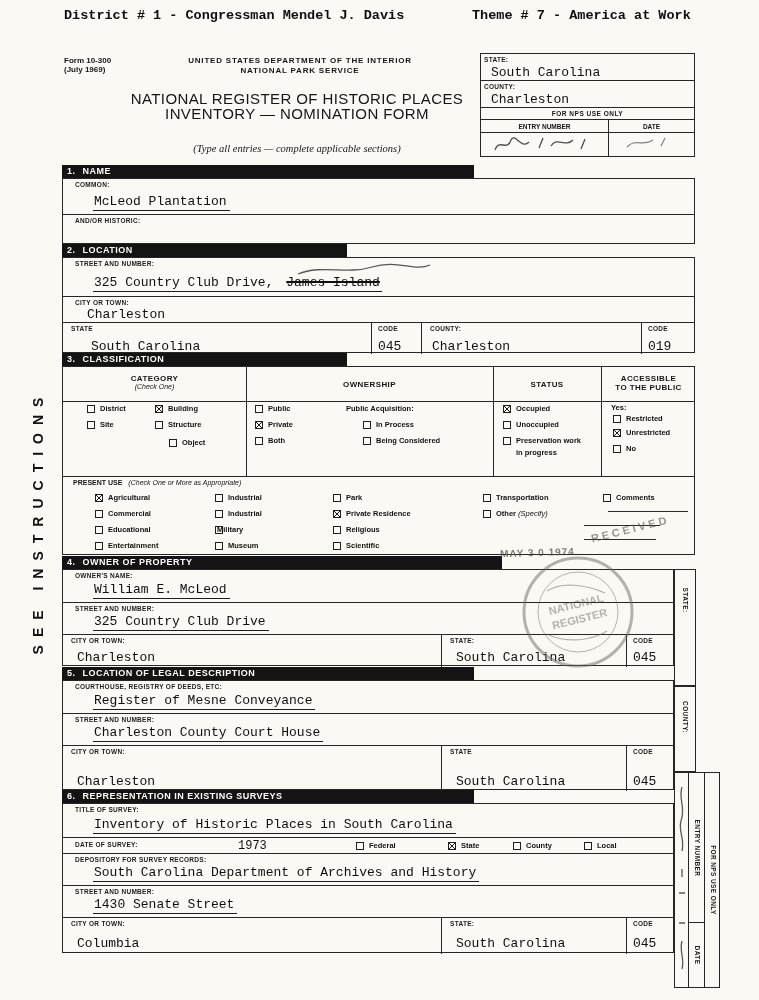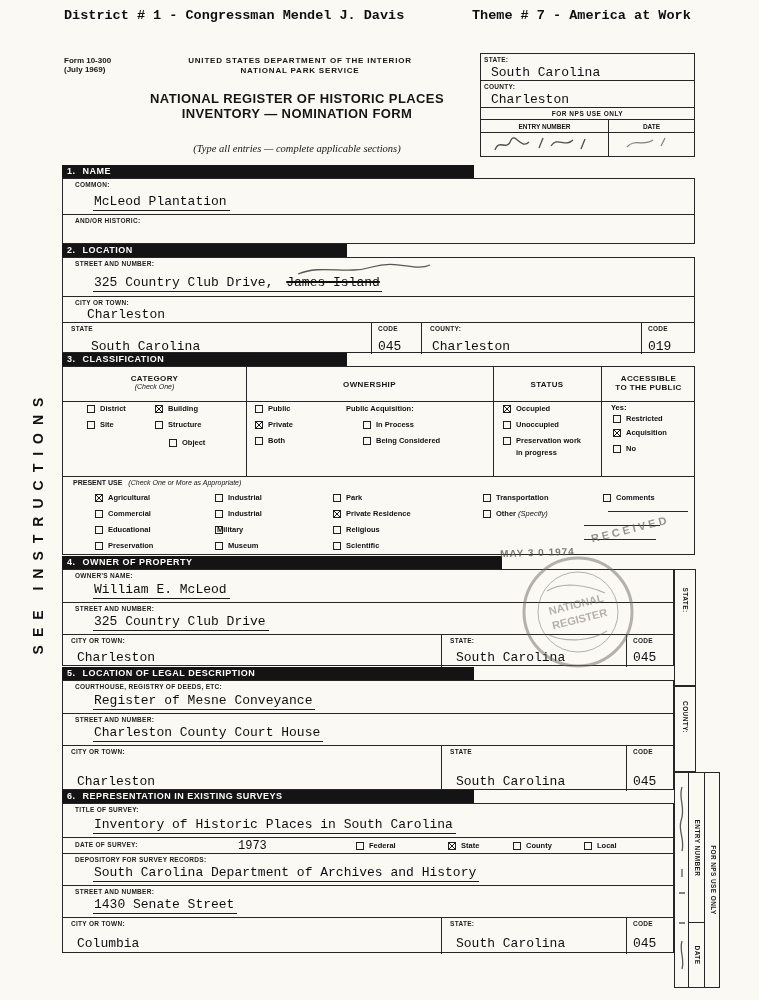--- a/index.html
+++ b/index.html
@@ -42,21 +42,21 @@
   <div class="abs tw" style="left:472px;top:8px;font-weight:bold;font-size:13.5px">Theme # 7 - America at Work</div>
 
   <div class="abs" style="left:64px;top:56px;font-size:8px;font-weight:bold;line-height:9px">
     <div>Form 10-300</div>
     <div>(July 1969)</div>
   </div>
   <div class="abs ctr" style="left:150px;top:56px;width:300px;font-size:8px;letter-spacing:.8px;line-height:10px;font-weight:600">
     <div>UNITED STATES DEPARTMENT OF THE INTERIOR</div>
     <div>NATIONAL PARK SERVICE</div>
   </div>
-  <div class="abs ctr" style="left:112px;top:91px;width:370px;font-size:13px;font-weight:bold;letter-spacing:.4px;line-height:15px">
+  <div class="abs ctr" style="left:112px;top:91px;width:370px;font-size:15px;font-weight:normal;letter-spacing:.4px;line-height:15px">
     <div>NATIONAL REGISTER OF HISTORIC PLACES</div>
     <div>INVENTORY — NOMINATION FORM</div>
   </div>
   <div class="abs ctr it" style="left:112px;top:143px;width:370px;font-size:10.5px;font-family:'Liberation Serif',serif">(Type all entries — complete applicable sections)</div>
 
   <div class="sbox" style="left:480px;top:53px;width:215px;height:104px">
     <div class="row bb" style="top:0;height:27px">
       <span class="lbl abs" style="top:2px;left:3px">STATE:</span>
       <span class="tw abs" style="bottom:0;left:10px">South Carolina</span>
     </div>
@@ -182,37 +182,37 @@
     <span class="cb" style="left:440px;top:54px"></span>
     <span class="cl" style="left:453px;top:53px">Unoccupied</span>
     <span class="cb" style="left:440px;top:70px"></span>
     <span class="cl" style="left:453px;top:69px">Preservation work</span>
     <span class="cl" style="left:453px;top:81px">in progress</span>
 
     <span class="cl" style="left:548px;top:36px">Yes:</span>
     <span class="cb" style="left:550px;top:48px"></span>
     <span class="cl" style="left:563px;top:47px">Restricted</span>
     <span class="cb checked" style="left:550px;top:62px"></span>
-    <span class="cl" style="left:563px;top:61px">Acquisition</span>
+    <span class="cl" style="left:563px;top:61px">Unrestricted</span>
     <span class="cb" style="left:550px;top:78px"></span>
     <span class="cl" style="left:563px;top:77px">No</span>
 
     <span class="abs" style="left:10px;top:112px;font-size:7px;font-weight:bold">
       <span>PRESENT USE</span>
       <span class="it" style="margin-left:4px">(Check One or More as Appropriate)</span>
     </span>
 
     <span class="cb checked" style="left:32px;top:127px"></span>
     <span class="cl" style="left:45px;top:126px">Agricultural</span>
     <span class="cb" style="left:32px;top:143px"></span>
     <span class="cl" style="left:45px;top:142px">Commercial</span>
     <span class="cb" style="left:32px;top:159px"></span>
     <span class="cl" style="left:45px;top:158px">Educational</span>
     <span class="cb" style="left:32px;top:175px"></span>
-    <span class="cl" style="left:45px;top:174px">Preservation</span>
+    <span class="cl" style="left:45px;top:174px">Entertainment</span>
 
     <span class="cb" style="left:152px;top:127px"></span>
     <span class="cl" style="left:165px;top:126px">Industrial</span>
     <span class="cb" style="left:152px;top:143px"></span>
     <span class="cl" style="left:165px;top:142px">Industrial</span>
     <span class="cb" style="left:152px;top:159px"></span>
     <span class="cl" style="left:154px;top:158px">Military</span>
     <span class="cb" style="left:152px;top:175px"></span>
     <span class="cl" style="left:165px;top:174px">Museum</span>
 

